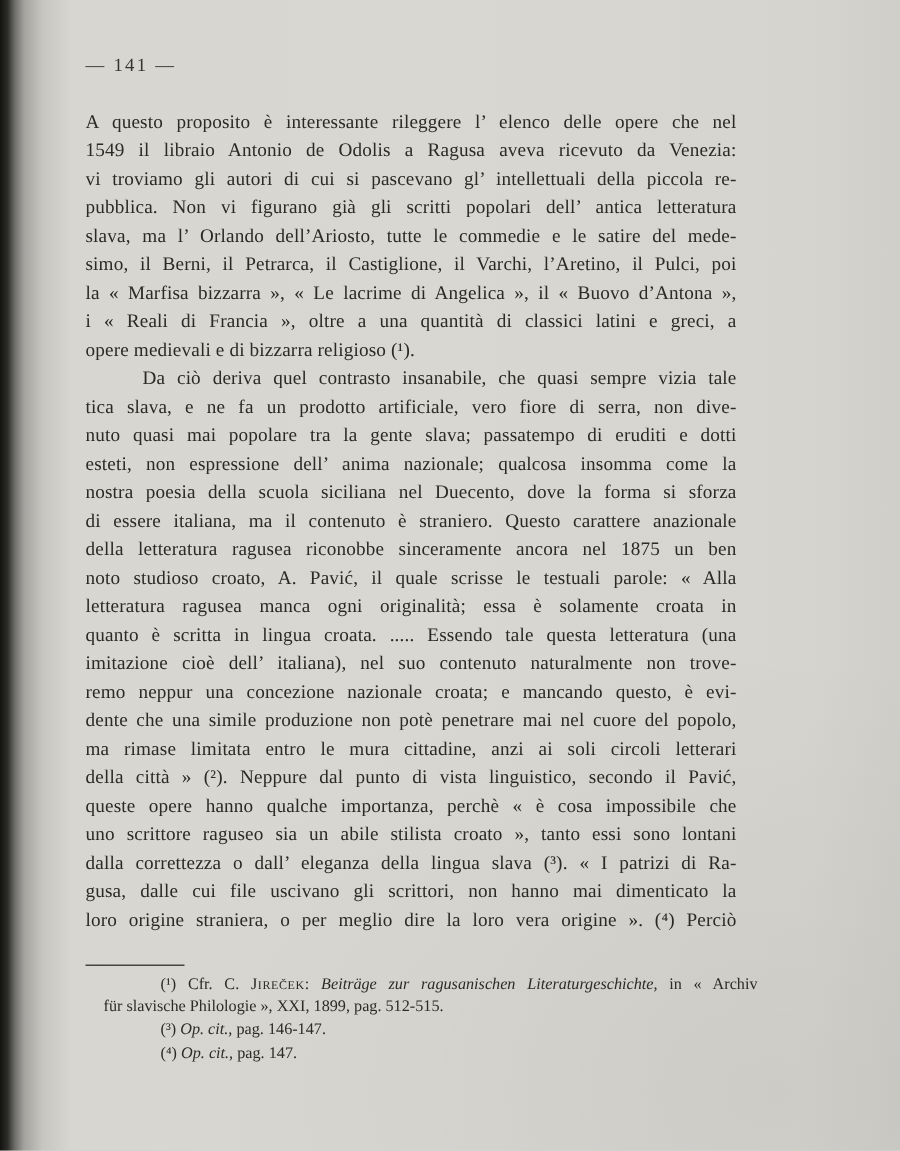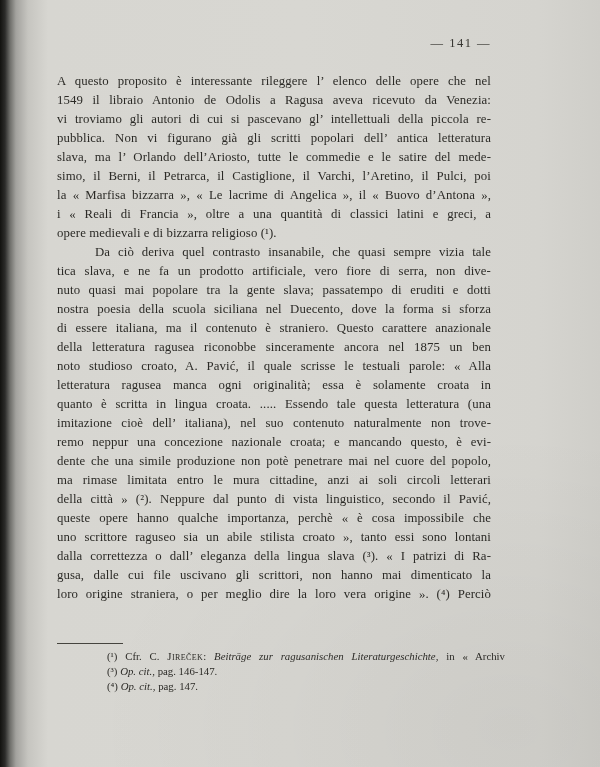--- a/index.html
+++ b/index.html
@@ -14,21 +14,21 @@
     position: absolute; inset: 0;
     background:
       radial-gradient(ellipse 700px 500px at 85% 95%, rgba(0,0,0,0.045), rgba(0,0,0,0) 60%),
       linear-gradient(90deg,
         #12120f 0px, #2c2c2a 5px, #6e6e6a 10px, #a3a29e 16px,
         #c6c5c0 28px, #d7d6d1 48px, #d8d7d2 300px, #d5d4cf 540px, #cfcec9 600px);
   }
   .content { position: absolute; left: 57px; top: 0; width: 434px; }
   .pagenum {
     position: absolute; top: 36px; left: 0; right: 0;
-    text-align: right;
+    text-align: left;
     font-size: 12.5px; letter-spacing: 1.5px;
     color: #35342f;
   }
   .body-text { position: absolute; top: 72px; left: 0; width: 434px; }
   .line {
     font-size: 12.8px; line-height: 19px;
     color: #2b2a26;
     max-height: 19px; overflow: hidden;
     letter-spacing: 0.1px;
   }
@@ -61,37 +61,39 @@
         <div class="line j">vi troviamo gli autori di cui si pascevano gl’ intellettuali della piccola re-</div>
         <div class="line j">pubblica. Non vi figurano già gli scritti popolari dell’ antica letteratura</div>
         <div class="line j">slava, ma l’ Orlando dell’Ariosto, tutte le commedie e le satire del mede-</div>
         <div class="line j">simo, il Berni, il Petrarca, il Castiglione, il Varchi, l’Aretino, il Pulci, poi</div>
         <div class="line j">la « Marfisa bizzarra », « Le lacrime di Angelica », il « Buovo d’Antona »,</div>
         <div class="line j">i « Reali di Francia », oltre a una quantità di classici latini e greci, a</div>
         <div class="line">opere medievali e di bizzarra religioso (¹).</div>
         <div class="line j indent">Da ciò deriva quel contrasto insanabile, che quasi sempre vizia tale</div>
         <div class="line j">tica slava, e ne fa un prodotto artificiale, vero fiore di serra, non dive-</div>
         <div class="line j">nuto quasi mai popolare tra la gente slava; passatempo di eruditi e dotti</div>
+        <div class="line j">esteti, non espressione dell’ anima nazionale; qualcosa insomma come la</div>
         <div class="line j">nostra poesia della scuola siciliana nel Duecento, dove la forma si sforza</div>
         <div class="line j">di essere italiana, ma il contenuto è straniero. Questo carattere anazionale</div>
         <div class="line j">della letteratura ragusea riconobbe sinceramente ancora nel 1875 un ben</div>
         <div class="line j">noto studioso croato, A. Pavić, il quale scrisse le testuali parole: « Alla</div>
         <div class="line j">letteratura ragusea manca ogni originalità; essa è solamente croata in</div>
         <div class="line j">quanto è scritta in lingua croata. ..... Essendo tale questa letteratura (una</div>
         <div class="line j">imitazione cioè dell’ italiana), nel suo contenuto naturalmente non trove-</div>
         <div class="line j">remo neppur una concezione nazionale croata; e mancando questo, è evi-</div>
         <div class="line j">dente che una simile produzione non potè penetrare mai nel cuore del popolo,</div>
         <div class="line j">ma rimase limitata entro le mura cittadine, anzi ai soli circoli letterari</div>
         <div class="line j">della città » (²). Neppure dal punto di vista linguistico, secondo il Pavić,</div>
         <div class="line j">queste opere hanno qualche importanza, perchè « è cosa impossibile che</div>
         <div class="line j">uno scrittore raguseo sia un abile stilista croato », tanto essi sono lontani</div>
         <div class="line j">dalla correttezza o dall’ eleganza della lingua slava (³). « I patrizi di Ra-</div>
         <div class="line j">gusa, dalle cui file uscivano gli scrittori, non hanno mai dimenticato la</div>
         <div class="line j">loro origine straniera, o per meglio dire la loro vera origine ». (⁴) Perciò</div>
       </div>
     <div class="fn-rule"></div>
     <div class="footnotes" id="footnotes">
         <div class="fn-line j indent"><span>(¹) Cfr. C. </span><span class="seg-smallcaps">Jireček</span><span>: </span><span class="seg-italic">Beiträge zur ragusanischen Literaturgeschichte,</span><span> in « Archiv</span></div>
+        <div class="fn-line"><span>für slavische Philologie », XXI, 1899, pag. 512-515.</span></div>
         <div class="fn-line indent"><span>(³) </span><span class="seg-italic">Op. cit.,</span><span> pag. 146-147.</span></div>
         <div class="fn-line indent"><span>(⁴) </span><span class="seg-italic">Op. cit.,</span><span> pag. 147.</span></div>
       </div>
   </div>
 </div>
 
 </body></html>

